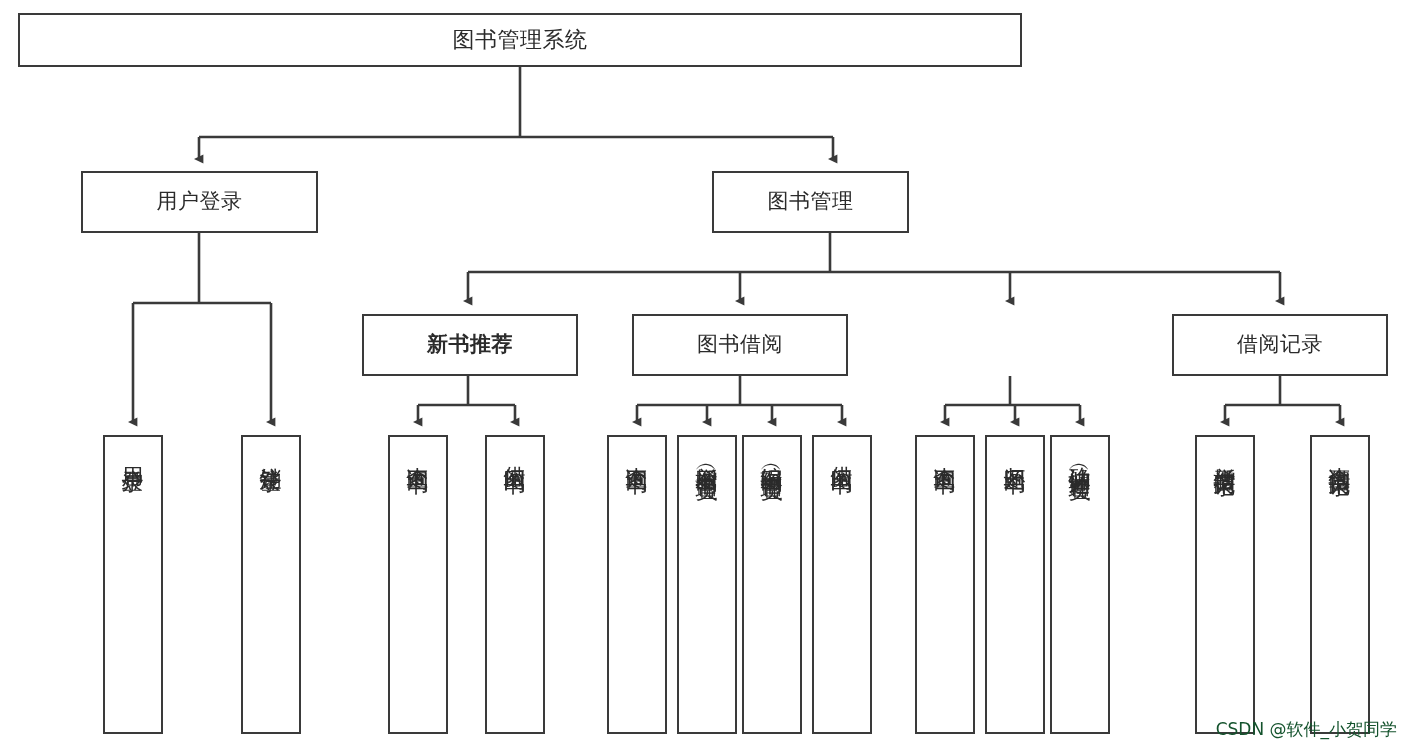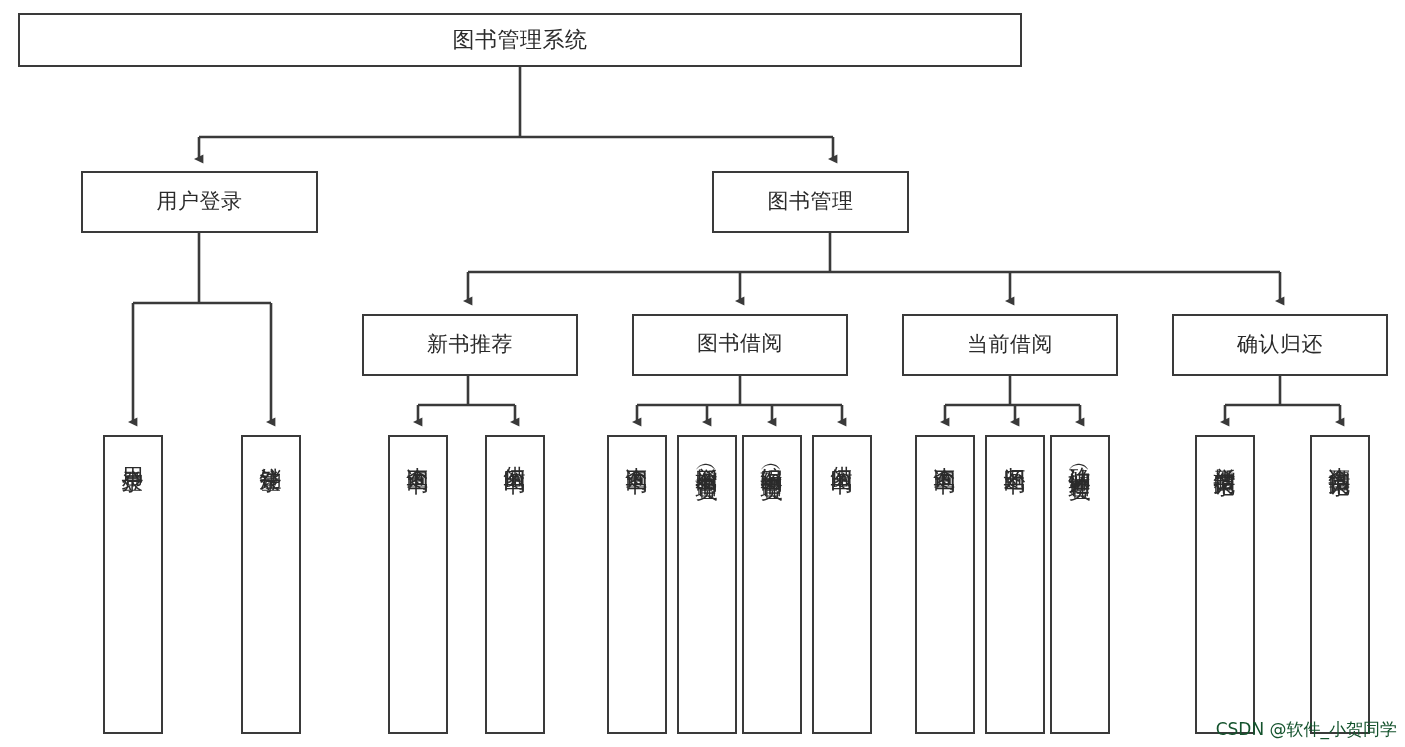--- a/index.html
+++ b/index.html
@@ -132,31 +132,28 @@
     <span class="node-label">图书管理系统</span>
   </div>
 
   <div class="node horizontal" style="left:81px; top:171px; width:237px; height:62px;">
     <span class="node-label">用户登录</span>
   </div>
   <div class="node horizontal" style="left:712px; top:171px; width:197px; height:62px;">
     <span class="node-label">图书管理</span>
   </div>
 
-  <div class="node horizontal" style="left:362px; top:314px; width:216px; height:62px;">
+  <div class="node horizontal" style="left:362px; top:314px; width:216px; height:62px;font-weight:bold;">
     <span class="node-label">新书推荐</span>
   </div>
-  <div class="node horizontal" style="left:632px; top:314px; width:216px; height:62px;font-family:Liberation Mono, monospace;">
+  <div class="node horizontal" style="left:632px; top:314px; width:216px; height:62px;">
     <span class="node-label">图书借阅</span>
   </div>
-  <div class="node horizontal" style="left:902px; top:314px; width:216px; height:62px;">
-    <span class="node-label">当前借阅</span>
-  </div>
   <div class="node horizontal" style="left:1172px; top:314px; width:216px; height:62px;">
-    <span class="node-label">确认归还</span>
+    <span class="node-label">借阅记录</span>
   </div>
 
   <div class="node vertical" style="left:103px; top:435px; width:60px; height:299px;">
     <span class="node-label">用户登录</span>
   </div>
   <div class="node vertical" style="left:241px; top:435px; width:60px; height:299px;">
     <span class="node-label">注销登录</span>
   </div>
 
   <div class="node vertical" style="left:388px; top:435px; width:60px; height:299px;">

